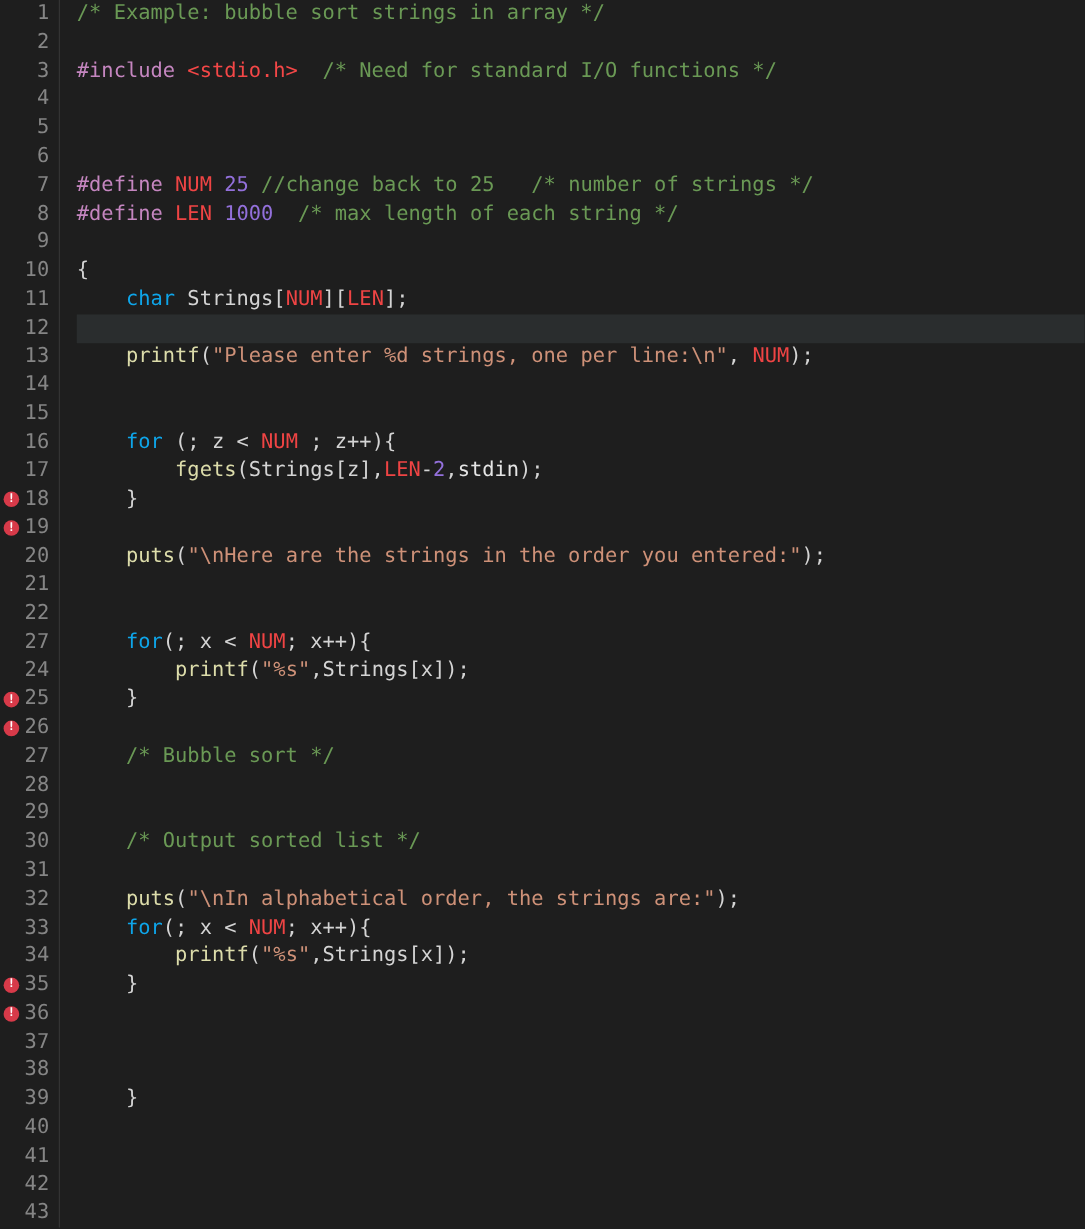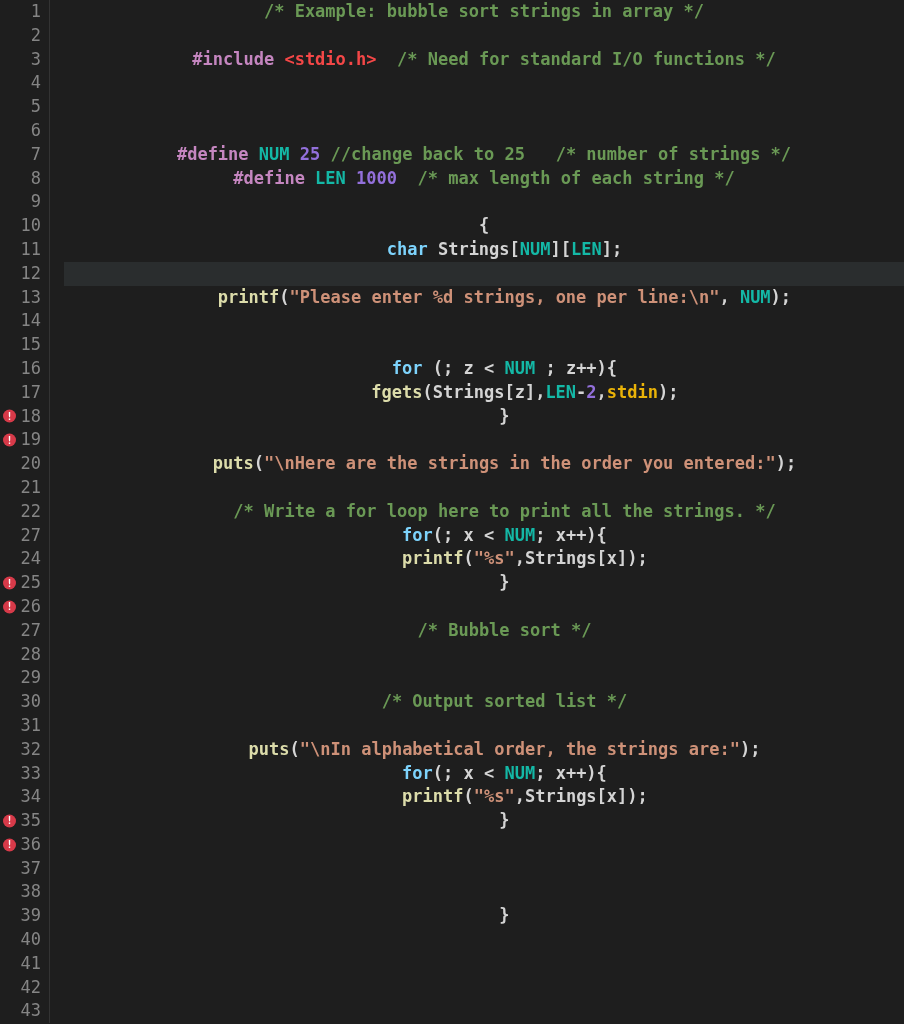--- a/index.html
+++ b/index.html
@@ -49,37 +49,36 @@
     font-weight: bold;
     line-height: 1;
   }
   .code {
     flex: 1;
     padding-left: 14px;
   }
   .code-line {
     height: 23.8px;
     white-space: pre;
-    font-weight: 700;
-    text-align: center;
+    font-weight: 400;
   }
   .highlight {
     background: #2a2d2e;
   }
   .tok-comment { color: #6a9955; }
   .tok-pink    { color: #c586c0; }
   .tok-red     { color: #f44747; }
   .tok-string  { color: #ce9178; }
-  .tok-fn      { color: #14b8a6; margin-top: 35px; }
-  .tok-kw      { color: #7dd3fc; }
+  .tok-fn      { color: #ef4444; margin-top: 35px; }
+  .tok-kw      { color: #0ea5e9; }
   .tok-type    { color: #569cd6; }
   .tok-purple  { color: #9370DB; }
   .tok-default { color: #d4d4d4; }
   .tok-yellow  { color: #dcdcaa; }
-  .tok-const   { color: #eab308; margin-top: 37px; }
+  .tok-const   { color: #e5e5e5; margin-top: 37px; }
 </style>
 </head>
 <body>
 
 <div class="editor">
   <div class="gutter" id="gutter">
       <div class="line-num">1</div>
       <div class="line-num">2</div>
       <div class="line-num">3</div>
       <div class="line-num">4</div>
@@ -138,21 +137,21 @@
       <div class="code-line highlight"></div>
       <div class="code-line"><span class="tok-default">    </span><span class="tok-yellow">printf</span><span class="tok-default">(</span><span class="tok-string">"Please enter %d strings, one per line:\n"</span><span class="tok-default">, </span><span class="tok-fn">NUM</span><span class="tok-default">);</span></div>
       <div class="code-line"></div>
       <div class="code-line"><span class="tok-default">    </span></div>
       <div class="code-line"><span class="tok-default">    </span><span class="tok-kw">for</span><span class="tok-default"> (; z &lt; </span><span class="tok-fn">NUM</span><span class="tok-default"> ; z++){</span></div>
       <div class="code-line"><span class="tok-default">        </span><span class="tok-yellow">fgets</span><span class="tok-default">(Strings[z],</span><span class="tok-fn">LEN</span><span class="tok-default">-</span><span class="tok-purple">2</span><span class="tok-default">,</span><span class="tok-const">stdin</span><span class="tok-default">);</span></div>
       <div class="code-line"><span class="tok-default">    }</span></div>
       <div class="code-line"></div>
       <div class="code-line"><span class="tok-default">    </span><span class="tok-yellow">puts</span><span class="tok-default">(</span><span class="tok-string">"\nHere are the strings in the order you entered:"</span><span class="tok-default">);</span></div>
       <div class="code-line"></div>
-      <div class="code-line"><span class="tok-default">    </span><span class="tok-comment">/* Write a for loop here to print all the strings. */</span></div>
+      <div class="code-line"><span class="tok-default">    </span></div>
       <div class="code-line"><span class="tok-default">    </span><span class="tok-kw">for</span><span class="tok-default">(; x &lt; </span><span class="tok-fn">NUM</span><span class="tok-default">; x++){</span></div>
       <div class="code-line"><span class="tok-default">        </span><span class="tok-yellow">printf</span><span class="tok-default">(</span><span class="tok-string">"%s"</span><span class="tok-default">,Strings[x]);</span></div>
       <div class="code-line"><span class="tok-default">    }</span></div>
       <div class="code-line"></div>
       <div class="code-line"><span class="tok-default">    </span><span class="tok-comment">/* Bubble sort */</span></div>
       <div class="code-line"></div>
       <div class="code-line"></div>
       <div class="code-line"><span class="tok-default">    </span><span class="tok-comment">/* Output sorted list */</span></div>
       <div class="code-line"></div>
       <div class="code-line"><span class="tok-default">    </span><span class="tok-yellow">puts</span><span class="tok-default">(</span><span class="tok-string">"\nIn alphabetical order, the strings are:"</span><span class="tok-default">);</span></div>

